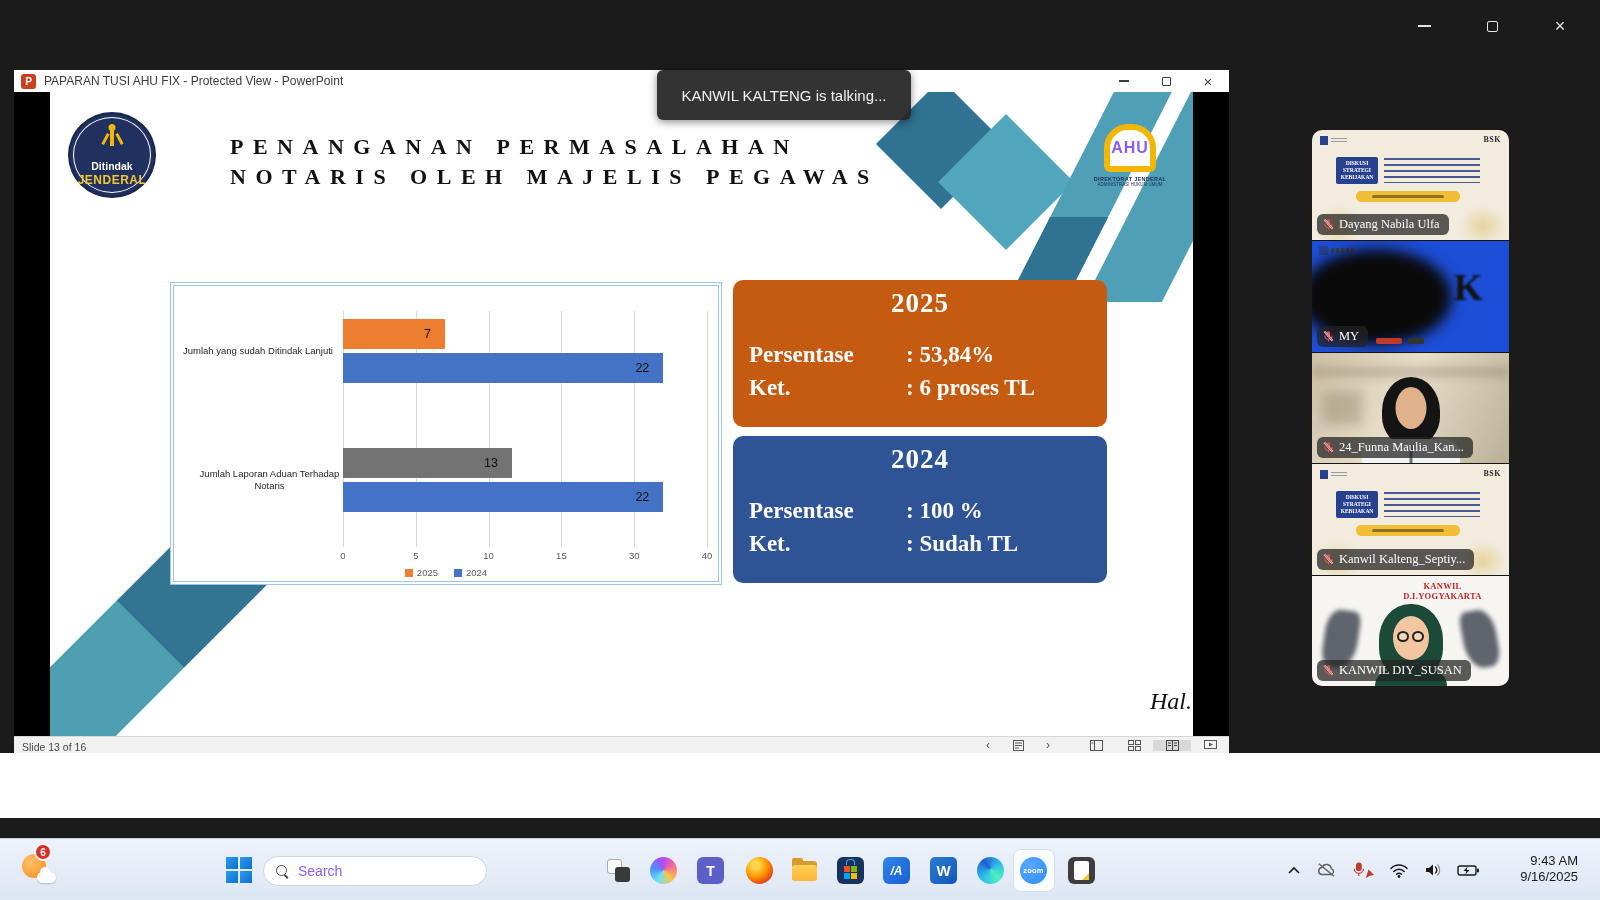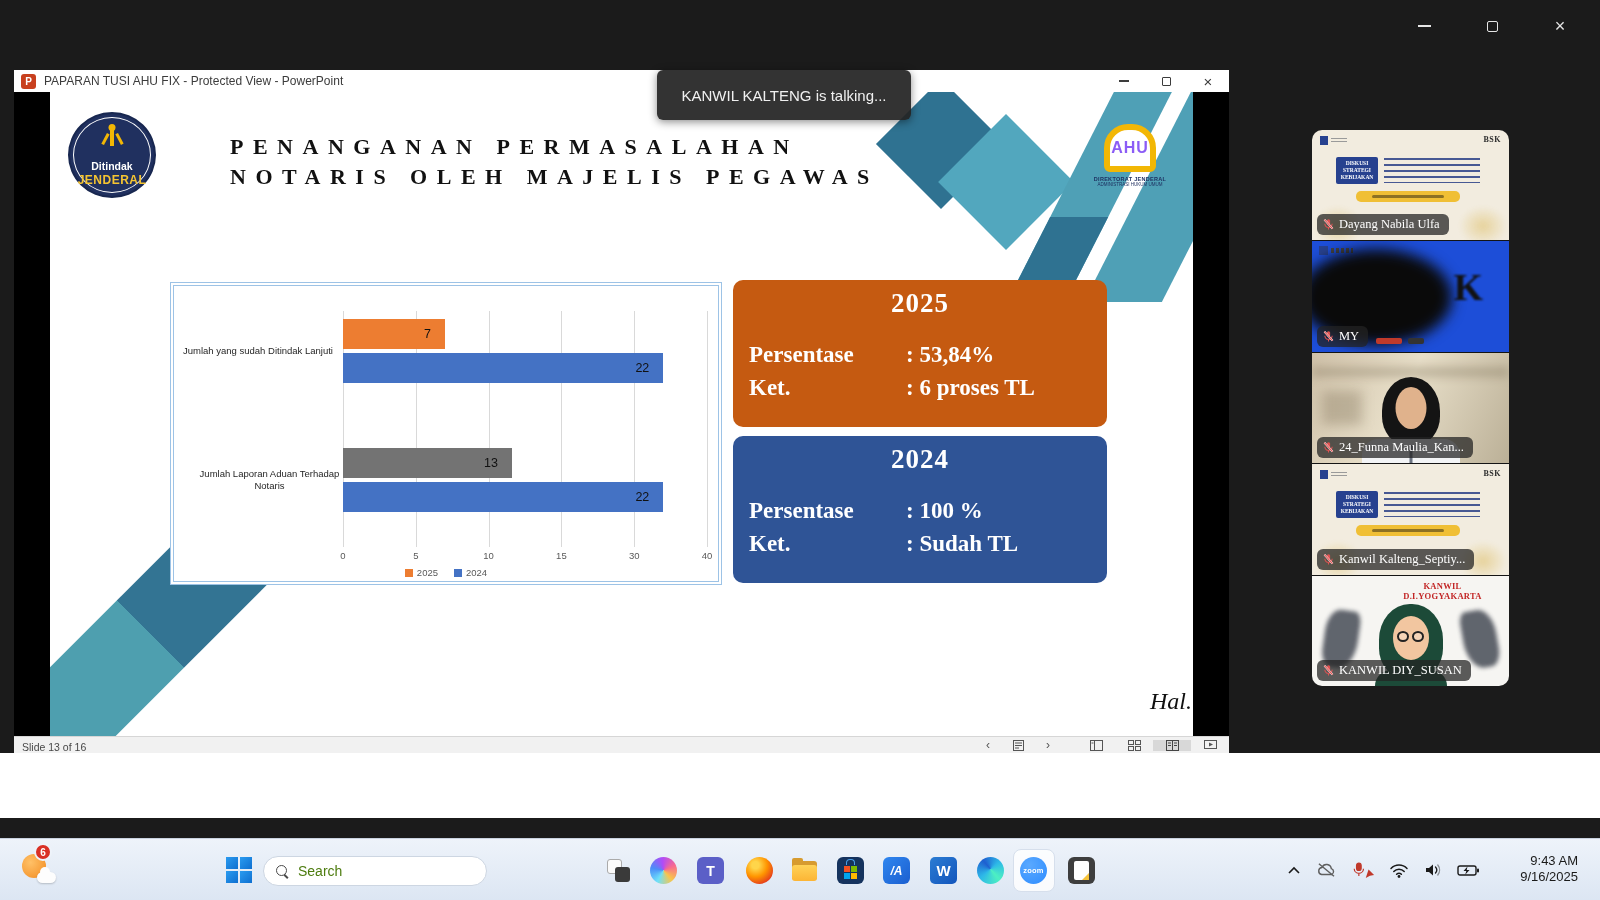--- a/index.html
+++ b/index.html
@@ -143,21 +143,21 @@
 
   .tb-weather { position:absolute; left:22px; top:12px; width:34px; height:34px; }
   .wx-sun { position:absolute; left:0; top:3px; width:24px; height:24px; border-radius:50%; background:radial-gradient(circle at 35% 35%,#ffc168,#f28a1e); }
   .wx-cloud { position:absolute; right:0; bottom:2px; width:19px; height:11px; background:#fdfdfd; border-radius:8px; box-shadow:0 1px 2px rgba(0,0,0,.2); }
   .wx-cloud::before { content:""; position:absolute; left:3px; top:-5px; width:10px; height:10px; border-radius:50%; background:#fdfdfd; }
   .wx-badge { position:absolute; top:-8px; right:4px; width:18px; height:18px; border-radius:50%; background:#d93025; color:#fff; font-size:10px; font-weight:bold; display:flex; align-items:center; justify-content:center; border:2px solid #eef3fa; }
 
   .tb-start { position:absolute; left:226px; top:18px; width:26px; height:26px; display:grid; grid-template-columns:12px 12px; grid-template-rows:12px 12px; gap:2px; }
   .tb-start i { background:linear-gradient(135deg,#2a9bf0,#0e6fd0); }
 
-  .tb-search { position:absolute; left:263px; top:17px; width:224px; height:30px; background:#fff; border:1px solid #cdd6e2; border-radius:15px; display:flex; align-items:center; padding-left:12px; gap:9px; color:#4d7c0f; font-size:14px; }
+  .tb-search { position:absolute; left:263px; top:17px; width:224px; height:30px; background:#fff; border:1px solid #cdd6e2; border-radius:15px; display:flex; align-items:center; padding-left:12px; gap:9px; color:#8b5cf6; font-size:14px; }
   .glass { position:relative; width:13px; height:13px; }
   .glass::before { content:""; position:absolute; left:0; top:0; width:9px; height:9px; border:1.6px solid #4a4a4a; border-radius:50%; }
   .glass::after { content:""; position:absolute; left:9px; top:9px; width:5px; height:1.6px; background:#4a4a4a; transform:rotate(45deg); transform-origin:0 0; }
 
   .tb-icon { position:absolute; top:18px; width:27px; height:27px; }
   .i-taskview .back { position:absolute; left:2px; top:2px; width:15px; height:15px; background:#fafafa; border:1px solid #aaa; border-radius:3px; }
   .i-taskview .front { position:absolute; right:2px; bottom:2px; width:15px; height:15px; background:#3a3a3a; border-radius:3px; }
   .i-copilot { border-radius:50%; background:conic-gradient(from 210deg,#6ee0fa,#4b8df8,#b04bf8,#f86b8f,#f8c64b,#6ee0fa); }
   .i-teams { border-radius:6px; background:#5b5fc7; color:#fff; display:flex; align-items:center; justify-content:center; font-weight:bold; font-size:14px; }
   .i-firefox { border-radius:50%; background:radial-gradient(circle at 35% 30%,#ffd54a 0 14%,#ff9500 45%,#e3371e 80%); }

